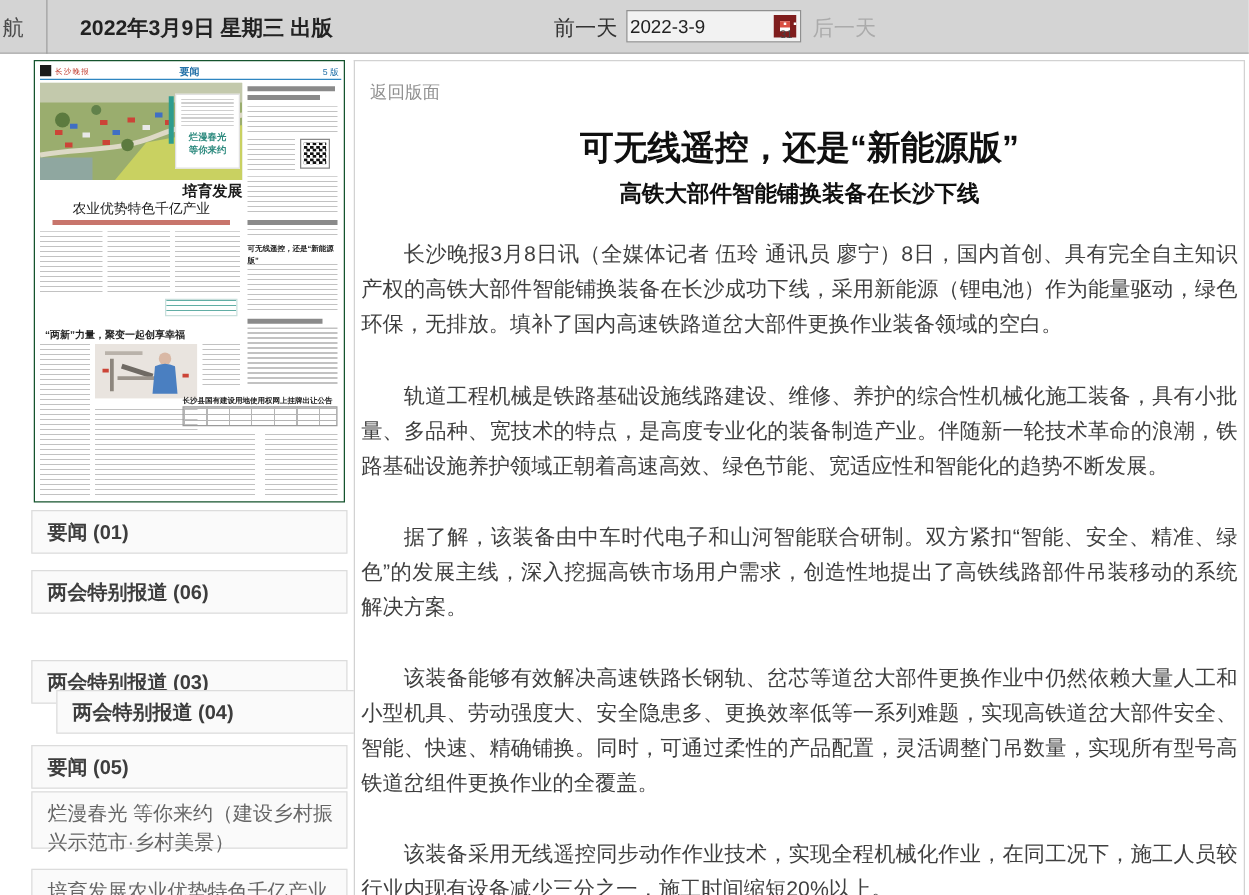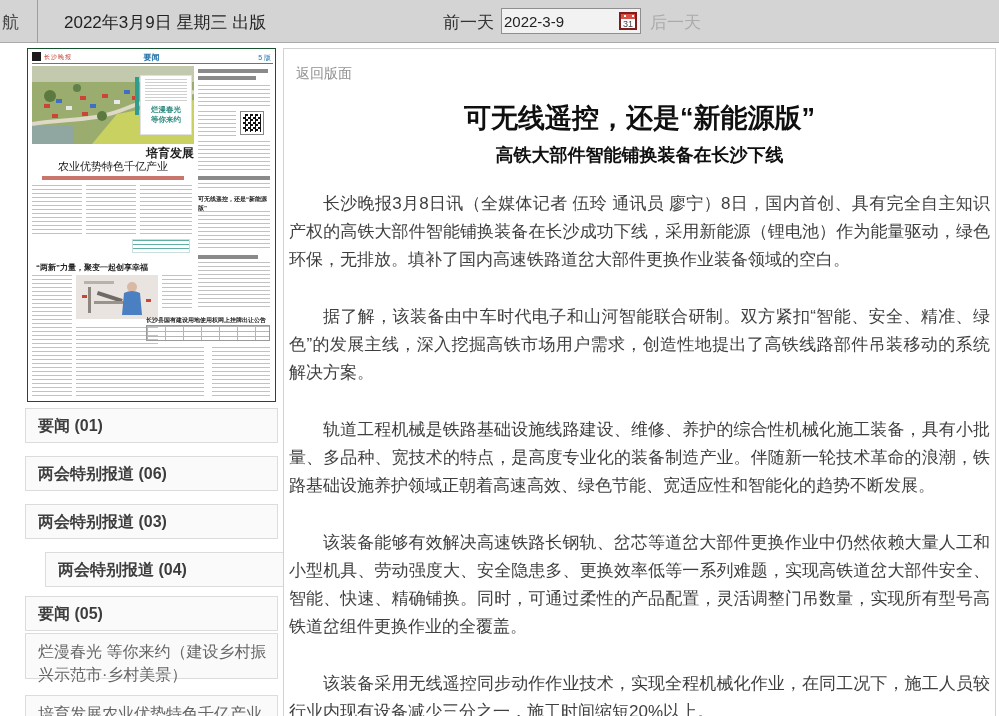--- a/index.html
+++ b/index.html
@@ -5,28 +5,28 @@
   * { margin:0; padding:0; box-sizing:border-box; }
   html,body { width:999px; height:716px; overflow:hidden; background:#fff;
     font-family:"Liberation Sans","DejaVu Sans",sans-serif; }
   .abs { position:absolute; }
 
   
   #topbar { position:absolute; left:0; top:0; width:999px; height:43px;
     background:#d4d4d4; border-bottom:1px solid #aaa; }
   #nav-frag { position:absolute; left:2px; top:11px; font-size:17px; color:#4a4a4a; }
   #topbar-divider { position:absolute; left:37px; top:0; width:1px; height:43px; background:#9e9e9e; }
-  #pub-date { position:absolute; left:64px; top:11px; font-size:17px; color:#222; }
+  #pub-date { position:absolute; left:64px; top:11px; font-size:17px; color:#222;font-weight:bold; }
   #prev-day { position:absolute; left:443px; top:11px; font-size:17px; color:#333; cursor:pointer; }
   #date-box { position:absolute; left:501px; top:8px; width:140px; height:26px;
     background:#f2f2f2; border:1px solid #8f8f8f; }
   #date-input { position:absolute; left:2px; top:1px; width:108px; height:22px; border:none;
     background:transparent; font-size:15px; color:#222; font-family:inherit; outline:none; }
   #cal-icon { position:absolute; right:3px; top:3px; width:18px; height:18px; background:#fff;
-    border:2px solid #7f1d1d; font-size:9px; text-align:center; line-height:17px; color:#444; cursor:pointer; }
+    border:5px solid #7f1d1d; font-size:9px; text-align:center; line-height:17px; color:#444; cursor:pointer; }
   #cal-icon::before { content:""; position:absolute; left:0; top:0; right:0; height:5px; background:#d94f43; }
   #cal-icon::after { content:""; position:absolute; left:3px; top:1px; width:2px; height:2px;
     background:#fff; box-shadow:8px 0 0 #fff; }
   #cal-day { position:relative; top:2px; }
   #next-day { position:absolute; left:650px; top:11px; font-size:17px; color:#ababab; }
 
   
   #thumb { position:absolute; left:27px; top:48px; width:249px; height:354px;
     background:#fff; border:1px solid #14532d; overflow:hidden; }
   .stripes { background-image:repeating-linear-gradient(to bottom,#c2c2c2 0 1px,transparent 1px 4px); }
@@ -184,21 +184,21 @@
   <div class="abs hstripe" style="left:170px; top:206px; width:60px; height:4px;"></div>
   <div class="abs stripes" style="left:170px; top:213px; width:72px; height:46px;"></div>
 </div>
 
 <div class="nav-item" style="top:408px;">
   <span>要闻 (01)</span>
 </div>
 <div class="nav-item" style="top:456px;">
   <span>两会特别报道 (06)</span>
 </div>
-<div class="nav-item" style="top:504px;">
+<div class="nav-item" style="top:528px;">
   <span>两会特别报道 (03)</span>
 </div>
 <div class="nav-item" style="top:552px;margin-left:20px;">
   <span>两会特别报道 (04)</span>
 </div>
 <div class="nav-item" style="top:596px;">
   <span>要闻 (05)</span>
 </div>
 
 <div class="art-item" style="top:633px; height:46px;">
@@ -207,18 +207,18 @@
 <div class="art-item" style="top:695px; height:40px;">
   <span>培育发展农业优势特色千亿产业</span>
 </div>
 
 <div id="main">
   <div id="back-link">返回版面</div>
   <div id="art-title">可无线遥控，还是“新能源版”</div>
   <div id="art-subtitle">高铁大部件智能铺换装备在长沙下线</div>
   <div id="art-body">
     <p>长沙晚报3月8日讯（全媒体记者 伍玲 通讯员 廖宁）8日，国内首创、具有完全自主知识产权的高铁大部件智能铺换装备在长沙成功下线，采用新能源（锂电池）作为能量驱动，绿色环保，无排放。填补了国内高速铁路道岔大部件更换作业装备领域的空白。</p>
+    <p>轨道工程机械是铁路基础设施线路建设、维修、养护的综合性机械化施工装备，具有小批量、多品种、宽技术的特点，是高度专业化的装备制造产业。伴随新一轮技术革命的浪潮，铁路基础设施养护领域正朝着高速高效、绿色节能、宽适应性和智能化的趋势不断发展。</p>
     <p>据了解，该装备由中车时代电子和山河智能联合研制。双方紧扣“智能、安全、精准、绿色”的发展主线，深入挖掘高铁市场用户需求，创造性地提出了高铁线路部件吊装移动的系统解决方案。</p>
-    <p>轨道工程机械是铁路基础设施线路建设、维修、养护的综合性机械化施工装备，具有小批量、多品种、宽技术的特点，是高度专业化的装备制造产业。伴随新一轮技术革命的浪潮，铁路基础设施养护领域正朝着高速高效、绿色节能、宽适应性和智能化的趋势不断发展。</p>
     <p>该装备能够有效解决高速铁路长钢轨、岔芯等道岔大部件更换作业中仍然依赖大量人工和小型机具、劳动强度大、安全隐患多、更换效率低等一系列难题，实现高铁道岔大部件安全、智能、快速、精确铺换。同时，可通过柔性的产品配置，灵活调整门吊数量，实现所有型号高铁道岔组件更换作业的全覆盖。</p>
     <p>该装备采用无线遥控同步动作作业技术，实现全程机械化作业，在同工况下，施工人员较行业内现有设备减少三分之一，施工时间缩短20%以上。</p>
   </div>
 </div>
 
 </body></html>

